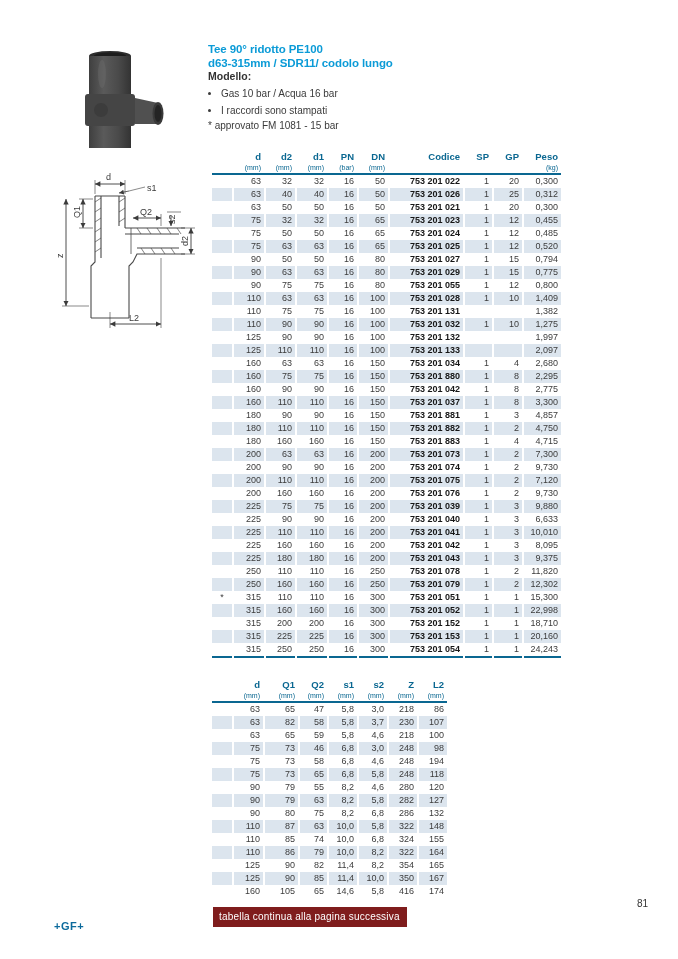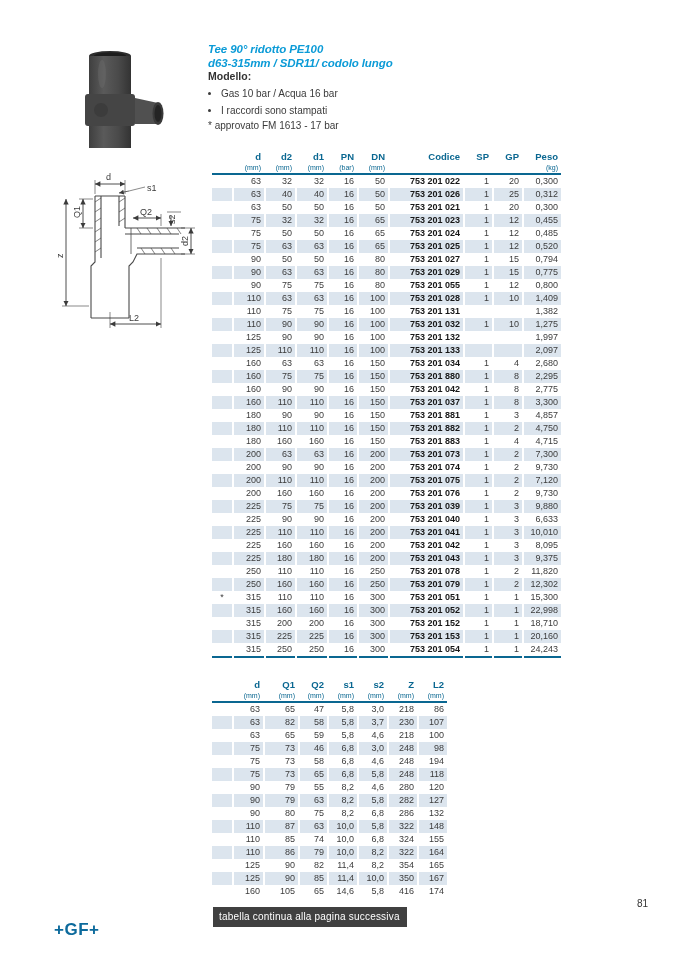--- a/index.html
+++ b/index.html
@@ -3,21 +3,21 @@
 <meta charset="utf-8">
 <style>
   html,body{margin:0;padding:0;background:#e8e8e8;}
   .page{
     position:relative;width:678px;height:959px;background:#ffffff;
     font-family:"Liberation Sans", sans-serif;color:#3b3b3b;overflow:hidden;
     margin:0 auto;
   }
   
   .title-block{position:absolute;left:208px;top:42px;width:330px;}
-  .title-line{font-size:11.5px;font-weight:bold;color:#0b9bd7;line-height:14px;letter-spacing:-0.1px;font-style:italic;}
+  .title-line{font-size:11.5px;font-weight:bold;color:#0b9bd7;line-height:14px;letter-spacing:-0.1px;}
   .model-label{margin-top:0;font-size:10.5px;font-weight:bold;color:#333;}
   ul.bullets{margin:4px 0 1px 0;padding-left:13px;list-style:disc;}
   ul.bullets li{font-size:10px;line-height:15px;color:#3b3b3b;margin-bottom:2px;}
   .footnote{font-size:10px;line-height:12px;color:#3b3b3b;margin-top:0;}
   
   .photo{position:absolute;left:52px;top:44px;}
   .drawing{position:absolute;left:33px;top:166px;}
   .dim-label{font-size:9px;fill:#3b3b3b;font-family:"Liberation Sans",sans-serif;}
   
   table.gf{border-collapse:collapse;table-layout:fixed;font-size:9px;}
@@ -37,24 +37,24 @@
   .t1 .col-d1{width:27px;} .t1 .col-PN{width:25px;} .t1 .col-DN{width:26px;}
   .t1 .col-codice{width:70px;} .t1 .col-SP{width:24px;margin-top:28px;} .t1 .col-GP{width:25px;}
   .t1 .col-peso{width:34px;}
   .t2 .col-note{width:17px;} .t2 .col-d{width:26px;} .t2 .col-Q1{width:30px;}
   .t2 .col-Q2{width:24px;} .t2 .col-s1{width:25px;} .t2 .col-s2{width:25px;}
   .t2 .col-Z{width:25px;} .t2 .col-L2{width:25px;}
   table.gf td.col-codice{font-weight:bold;color:#161616;}
   table.gf td.col-note{text-align:center;padding:0;}
   
   .cont-box{
-    position:absolute;left:213px;top:907px;background:#404040;color:#fff;
+    position:absolute;left:213px;top:907px;background:#7f1d1d;color:#fff;
     font-size:10px;line-height:12px;padding:4px 7px 4px 6px;letter-spacing:0.2px;
   }
-  .logo{position:absolute;left:54px;top:920px;font-size:17px;font-weight:bold;color:#0c6a9c;letter-spacing:0.5px;}
+  .logo{position:absolute;left:54px;top:920px;font-size:11px;font-weight:bold;color:#0c6a9c;letter-spacing:0.5px;}
   .pagenum{position:absolute;left:600px;top:898px;width:48px;text-align:right;font-size:10px;color:#333;}
 </style>
 </head>
 <body>
 
 <div class="page">
 
   <div class="photo">
     <svg width="118" height="110" viewBox="0 0 118 110">
       <defs>
@@ -144,21 +144,21 @@
   </div>
 
   <div class="title-block">
     <div class="title-line">Tee 90° ridotto PE100</div>
     <div class="title-line">d63-315mm / SDR11/ codolo lungo</div>
     <div class="model-label">Modello:</div>
     <ul class="bullets">
       <li>Gas 10 bar / Acqua 16 bar</li>
       <li>I raccordi sono stampati</li>
     </ul>
-    <div class="footnote">* approvato FM 1613 - 17 bar</div>
+    <div class="footnote">* approvato FM 1081 - 15 bar</div>
   </div>
 
   <table class="gf t1">
     <thead>
         <tr class="lbl-row">
           <th class="col-note"></th>
           <th class="col-d">d</th>
           <th class="col-d2">d2</th>
           <th class="col-d1">d1</th>
           <th class="col-PN">PN</th>

